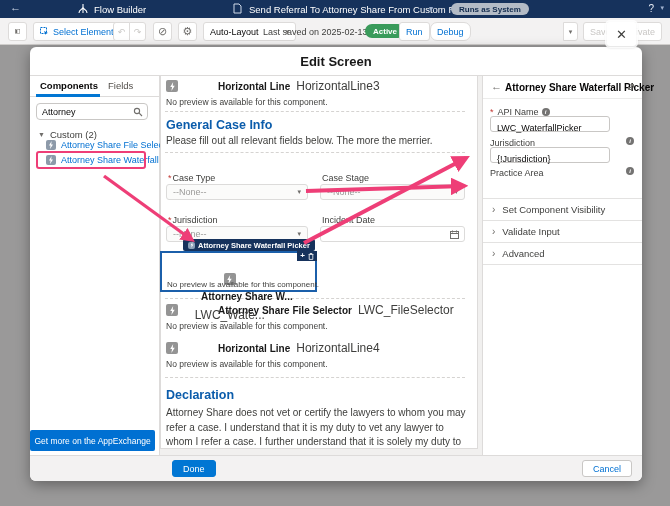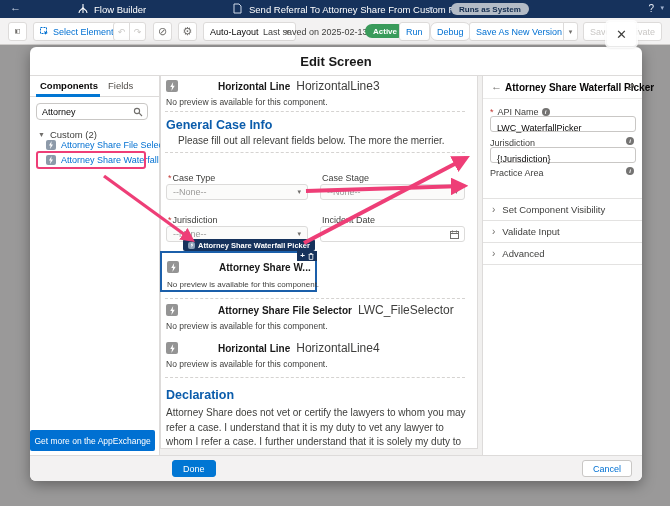--- a/index.html
+++ b/index.html
@@ -60,42 +60,42 @@
 
   
   .canvas { position:relative; flex:1; background:#f1f0ef; overflow:hidden; }
   .screen-card { position:absolute; left:0px; top:-6px; width:318px; height:379px; background:#fff; border:1px solid #dddbda; }
   .comp-row { position:absolute; display:flex; align-items:center; gap:6px; white-space:nowrap; }
   .comp-row .cname { font-size:10px; font-weight:bold; color:#181818;padding-left:34px; }
   .comp-row .capi { font-size:12px; color:#3e3e3c; }
   .note { position:absolute; font-size:8.5px; color:#3e3e3c; white-space:nowrap; }
   .dashline { position:absolute; left:5px; width:300px; border-top:1px dashed #d5d3d1; }
   .sec-heading { position:absolute; left:6px; font-size:12.5px; font-weight:bold; color:#0b5cab; }
-  .sec-desc { position:absolute; left:6px; font-size:10px; color:#3e3e3c; white-space:nowrap;margin-left:12px; }
+  .sec-desc { position:absolute; left:6px; font-size:10px; color:#3e3e3c; white-space:nowrap; }
   .f-label { position:absolute; font-size:9px; color:#3e3e3c; }
   .req { color:#c23934; margin-right:1px; }
   .dd { position:absolute; height:16px; background:#fbfbfa; border:1px solid #dcdbda; border-radius:3px; font-size:9px; color:#9b9a99; display:flex; align-items:center; justify-content:space-between; padding:0 6px; }
   .dd .dcaret { font-size:7px; color:#706e6b; }
   .date-input { position:absolute; height:16px; background:#fff; border:1px solid #dcdbda; border-radius:3px; display:flex; align-items:center; justify-content:flex-end; padding:0 5px; }
   .drag-tip { position:absolute; left:23px; top:163px; height:12px; background:#16325c; border-radius:2px; display:flex; align-items:center; gap:3px; padding:0 5px; z-index:4; }
   .drag-tip .ttxt { color:#fff; font-size:7.5px; font-weight:bold; white-space:nowrap; }
   .sel-card { position:absolute; left:0px; top:175px; width:157px; height:41px; background:#fff; border:2px solid #1b5faa; z-index:3; }
   .sel-badge { position:absolute; top:-2px; right:-2px; height:10px; background:#16325c; display:flex; align-items:center; gap:3px; padding:0 3px; }
   .sel-badge .plus { color:#fff; font-size:8px; font-weight:bold; line-height:1; }
   .decl-clip { position:absolute; left:6px; top:330px; width:302px; height:44px; overflow:hidden; }
   .decl-text { font-size:10px; line-height:14.5px; color:#3e3e3c; }
 
   
   .panel { position:relative; width:160px; border-left:1px solid #dddbda; background:#fff; }
   .panel-header { position:absolute; left:0; top:0; width:100%; height:23px; border-bottom:1px solid #ececeb; }
   .p-back { position:absolute; left:8px; top:4px; color:#706e6b; font-size:11px; }
   .p-title { position:absolute; left:22px; top:6px; font-size:10px; font-weight:bold; color:#080707; white-space:nowrap; }
   .p-expand { position:absolute; right:6px; top:6px; }
   .p-label { position:absolute; left:7px; font-size:9px; color:#3e3e3c; display:flex; align-items:center; gap:3px; }
-  .p-input { position:absolute; left:7px; width:146px; height:16px; border:1px solid #c9c7c5; border-radius:3px; background:#fff; }
+  .p-input { position:absolute; left:7px; width:120px; height:16px; border:1px solid #c9c7c5; border-radius:3px; background:#fff; }
   .p-input input { width:100%; height:100%; border:none; outline:none; background:transparent; font-size:9px; color:#080707; padding:0 6px; font-family:"Liberation Sans",sans-serif; }
   .info-dot { width:8px; height:8px; border-radius:50%; background:#747372; color:#fff; font-size:6px; font-weight:bold; display:flex; align-items:center; justify-content:center; font-style:italic; }
   .info-right { position:absolute; right:8px; }
   .acc-row { position:absolute; left:0; width:100%; height:22px; border-top:1px solid #e3e2e1; display:flex; align-items:center; gap:7px; padding-left:9px; }
   .acc-row .achev { color:#706e6b; font-size:10px; }
   .acc-row .albl { font-size:9.5px; color:#3e3e3c; }
   .acc-end { position:absolute; left:0; width:100%; border-top:1px solid #e3e2e1; }
 
   
   .anno-svg { position:absolute; left:0; top:0; width:670px; height:506px; z-index:5; pointer-events:none; }
@@ -149,21 +149,20 @@
         <span class="gico">⚙</span>
       </div>
     <div class="tbtn" style="left:203px;color:#080707;gap:27px;">
       <span>Auto-Layout</span>
       <span class="caret-sm">▾</span>
     </div>
     <div class="tb-text" style="left:263px;">Last saved on 2025-02-13, 01:07 p.m.</div>
     <div class="active-pill">Active</div>
     <div class="tbtn" style="left:399px;">Run</div>
     <div class="tbtn" style="left:430px;border-radius:7px;">Debug</div>
-    <div class="tbtn" style="left:469px;border-radius:3px 0 0 3px;">Save As New Version</div>
     <div class="tbtn" style="left:563px;width:15px;border-radius:0 3px 3px 0;">
         <span class="caret-sm">▾</span>
       </div>
     <div class="tbtn dis" style="left:583px;">Save</div>
     <div class="tbtn dis" style="left:616px;">Activate</div>
   </div>
 
   <div class="overlay"></div>
 
   <div class="modal">
@@ -262,21 +261,21 @@
           <span class="ttxt">Attorney Share Waterfall Picker</span>
         </div>
 
         <div class="sel-card">
           <div class="sel-badge">
             <span class="plus">+</span>
             <svg width="6" height="7" viewBox="0 0 6 7">
                 <path d="M0.5 1.5h5 M2 1V.5h2V1 M1.2 2v4.4h3.6V2" stroke="#fff" stroke-width="0.8" fill="none"></path>
               </svg>
           </div>
-          <div class="comp-row" style="left:5px;top:7px;max-width:148px;overflow:hidden;">
+          <div class="comp-row" style="left:5px;top:20px;max-width:148px;overflow:hidden;flex-direction:column;">
             <span class="csq s12">
                 <svg width="7" height="9" viewBox="0 0 6 8">
                   <path d="M3.6 0L1 4.4h1.6L2 8l3-4.6H3.2z" fill="#fff"></path>
                 </svg>
               </span>
             <span class="cname">Attorney Share W...</span>
             <span class="capi">LWC_Wate...</span>
           </div>
           <div class="note" style="left:5px;top:27px;font-size:8px;">No preview is available for this component.</div>
         </div>

